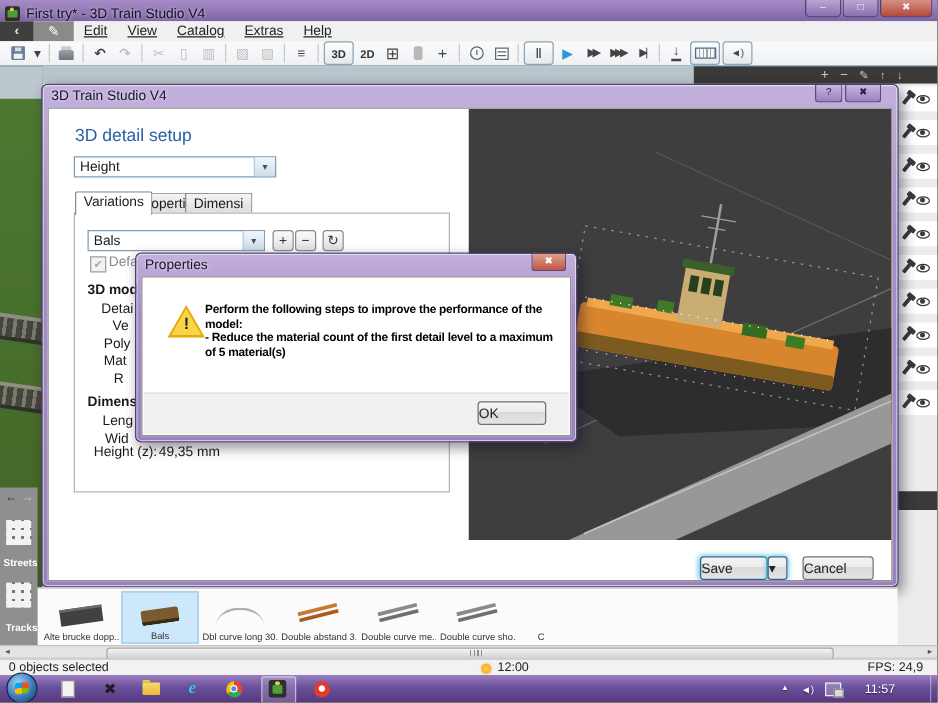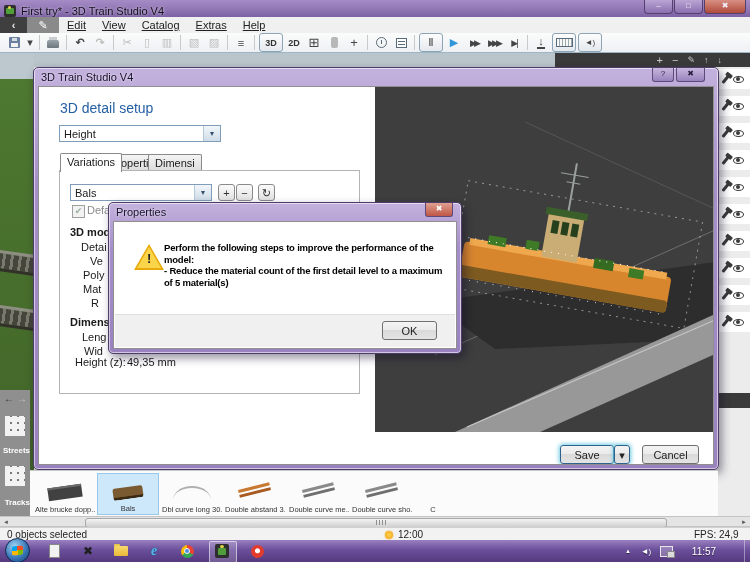--- a/index.html
+++ b/index.html
@@ -77,21 +77,21 @@
     background:linear-gradient(#f4f4f4,#dcdcdc);font-size:11px;padding:0 6px;line-height:16px;top:67px;}
   .tab.active{background:#fff;height:18px;z-index:3;top:66px;}
   .groupbox{position:absolute;border:1px solid #b4b4b4;background:#fff;}
   .sqbtn{position:absolute;width:17px;height:17px;border:1px solid #8a8a8a;border-radius:3px;
     background:linear-gradient(#fafafa,#e2e2e2);font-size:11px;text-align:center;line-height:16px;color:#333;box-sizing:border-box;}
   .cb{position:absolute;width:11px;height:11px;border:1px solid #a0a0a0;background:#f2f2f2;font-size:9px;line-height:10px;text-align:center;color:#9ab0a0;}
   .flabel{position:absolute;font-size:11px;color:#1a1a1a;white-space:nowrap;}
   .flabel.b{font-weight:bold;}
   .w7btn{position:absolute;height:19px;border:1px solid #707070;border-radius:3px;
     background:linear-gradient(#f4f4f4,#ebebeb 45%,#d9d9d9 46%,#e4e4e4);
-    font-size:11px;text-align:center;line-height:18px;color:#222;box-sizing:border-box;}
+    font-size:11px;line-height:18px;color:#222;box-sizing:border-box;}
   .w7btn.focus{border-color:#2c628b;box-shadow:0 0 4px 1px #6fcbe3;}
   .preview{position:absolute;left:336px;top:0;width:340px;height:345px;background:#3e3e3e;overflow:hidden;}
   
   .warn{position:absolute;width:0;height:0;border-left:15px solid transparent;border-right:15px solid transparent;border-bottom:26px solid #e8a90c;}
   .warn::before{content:"";position:absolute;left:-12px;top:3px;border-left:12px solid transparent;border-right:12px solid transparent;border-bottom:21px solid #fad54a;}
   .warn .ex{position:absolute;left:-2px;top:7px;font-size:13px;font-weight:bold;color:#222;z-index:2;}
   .msg{position:absolute;font-size:9.5px;font-weight:bold;letter-spacing:-0.2px;line-height:11.5px;color:#000;}
   .msg p{margin:0;}
   .ifooter{position:absolute;left:1px;right:1px;bottom:1px;height:32px;background:#f0f0f0;border-top:1px solid #dfdfdf;}
   

